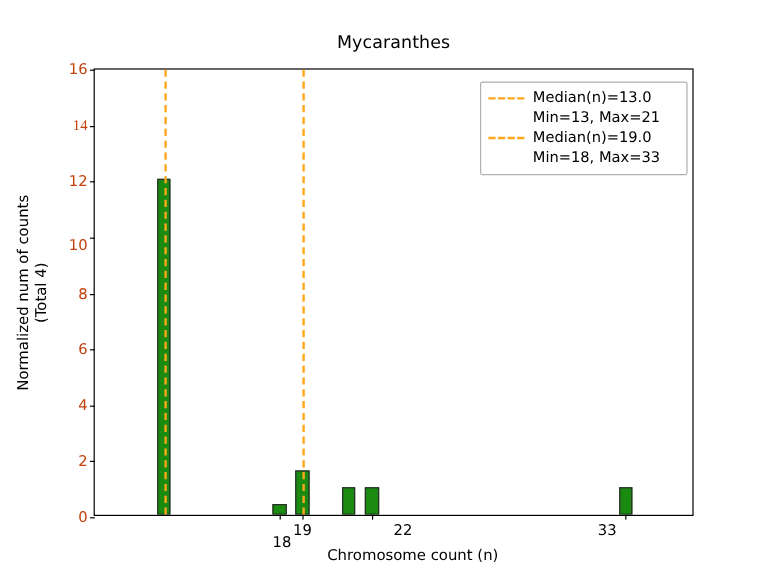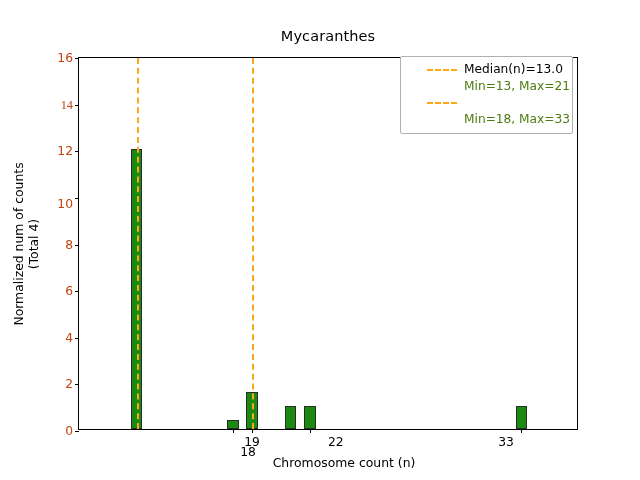--- a/index.html
+++ b/index.html
@@ -40,29 +40,29 @@
 
   
   .bar{position:absolute;bottom:0;background:#1a8a11;
        border:1.1px solid #2b2b2b;box-sizing:border-box;}
 
   
   .vline{position:absolute;top:0;bottom:0;width:0;
          border-left:2.6px dashed #ffa71a;}
 
   
-  #legend{position:absolute;left:400px;top:56px;width:173px;
+  #legend{position:absolute;left:400px;top:68px;width:173px;
           background:#fff;border:.9px solid #b0b0b0;border-radius:2px;
-          padding:5px 6px 6px 24px;box-sizing:border-box;}
+          padding:5px 6px 6px 4px;box-sizing:border-box;}
   .lg-row{display:flex;align-items:flex-start;margin-bottom:1px;}
   .lg-swatch{flex:0 0 30px;height:14px;margin:2px 7px 0 2px;position:relative;}
   .lg-swatch i{position:absolute;top:5px;left:0;width:30px;height:0;
                border-top:2.8px dashed #ffa71a;display:block;}
   .lg-txt{font-size:12.2px;color:#000;line-height:15.5px;white-space:nowrap;}
-  .lg-sub{font-size:12.2px;color:#4d7c0f;line-height:15.5px;white-space:nowrap;
+  .lg-sub{font-size:12.2px;color:#000000;line-height:15.5px;white-space:nowrap;
           margin-left:39px;}
 </style>
 </head>
 <body>
 
 <div id="fig">
 
   <div id="title">Mycaranthes</div>
 
   <div id="ylabel-wrap">
@@ -94,21 +94,21 @@
       <div class="ytick" style="top: 186.5px;">8</div>
       <div class="ytickmark" style="top: 186.5px;"></div>
       <div class="ytick" style="top: 146px;">10</div>
       <div class="ytickmark" style="top: 139.875px;"></div>
       <div class="ytick" style="top: 93.25px;">12</div>
       <div class="ytickmark" style="top: 93.25px;"></div>
       <div class="ytick" style="top: 46.625px; font-family: Liberation Serif, serif;">14</div>
       <div class="ytickmark" style="top: 46.625px;"></div>
       <div class="ytick" style="top: 0px;">16</div>
       <div class="ytickmark" style="top: 0px;"></div>
-      <div class="xtick" style="left: 169px; margin-top: 16px;">18</div>
+      <div class="xtick" style="left: 156px; margin-top: 16px;">18</div>
       <div class="xtickmark" style="left: 153.846px;"></div>
       <div class="xtick" style="left: 173.077px;">19</div>
       <div class="xtickmark" style="left: 173.077px;"></div>
       <div class="xtick" style="left: 230.769px; margin-left: 26px;">22</div>
       <div class="xtickmark" style="left: 230.769px;"></div>
       <div class="xtick" style="left: 427px; text-align: right;">33</div>
       <div class="xtickmark" style="left: 442.308px;"></div>
     </div>
 
   <div id="xlabel">Chromosome count (n)</div>
@@ -118,16 +118,17 @@
         <span class="lg-swatch">
           <i style="border-top-color: rgb(255, 167, 26);"></i>
         </span>
         <span class="lg-txt">Median(n)=13.0</span>
       </div>
       <div class="lg-sub">Min=13, Max=21</div>
       <div class="lg-row">
         <span class="lg-swatch">
           <i style="border-top-color: rgb(255, 167, 26);"></i>
         </span>
+        <span class="lg-txt">Median(n)=19.0</span>
       </div>
       <div class="lg-sub">Min=18, Max=33</div>
     </div>
 </div>
 
 </body></html>

